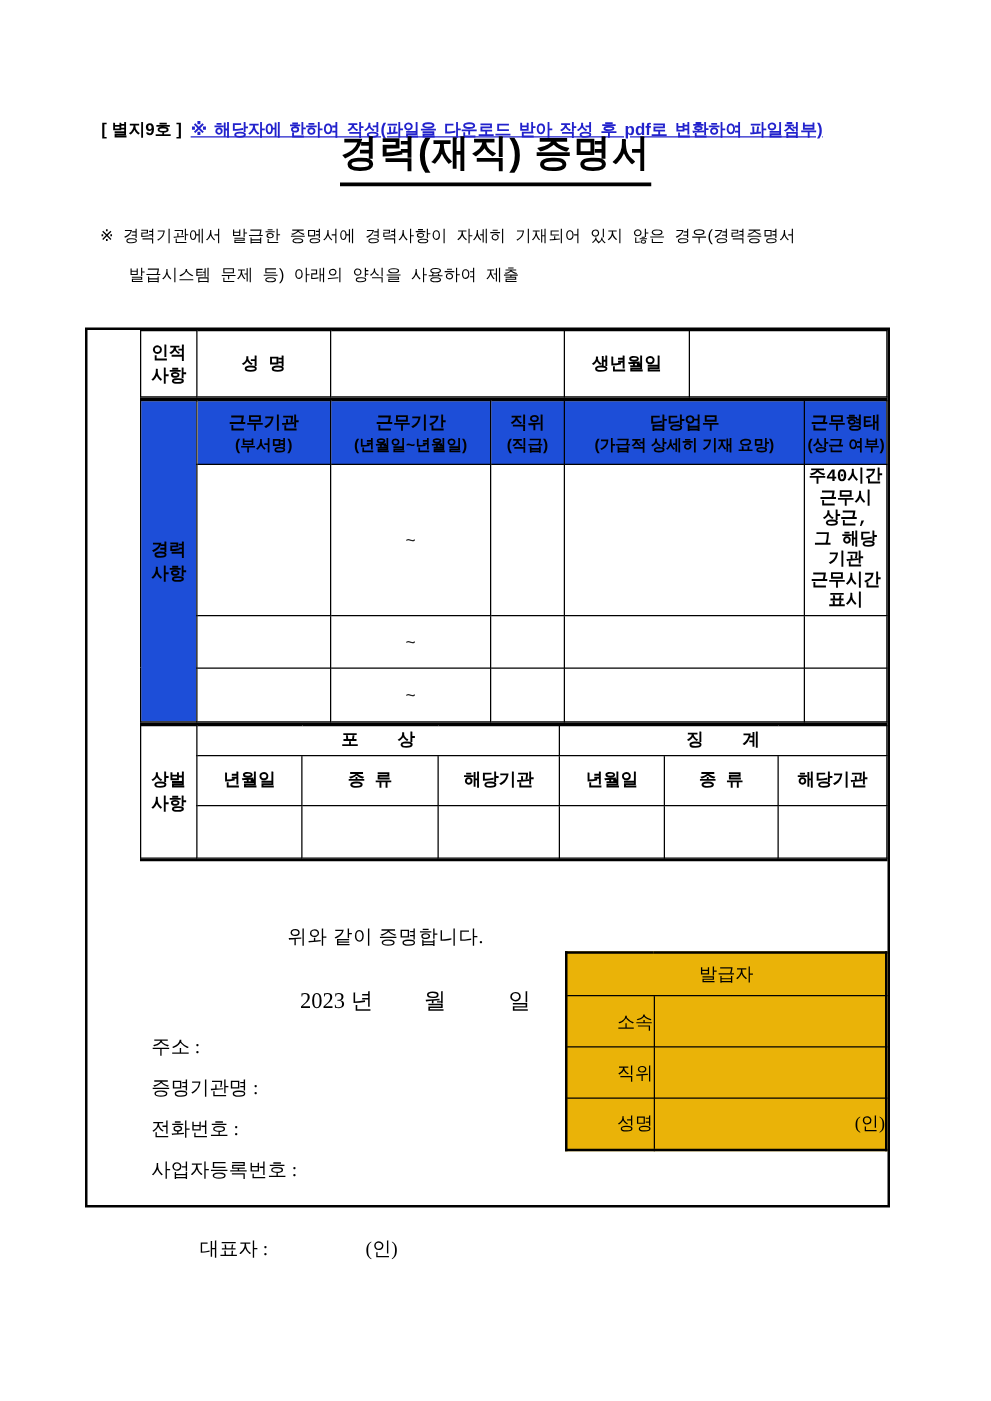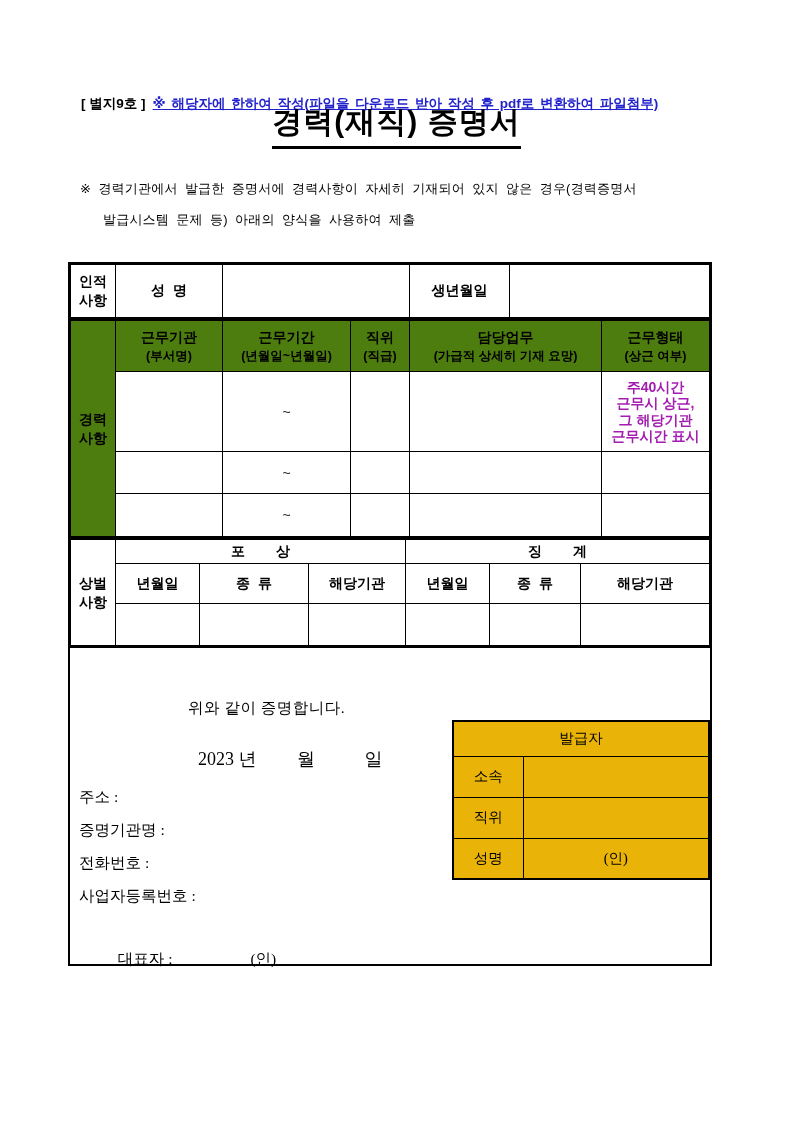--- a/index.html
+++ b/index.html
@@ -28,41 +28,41 @@
     border-bottom: 3px solid #000; padding-bottom: 3px; white-space: pre;
   }
   .inst { position: absolute; font-size: 13px; word-spacing: 3.5px; letter-spacing: 0.2px; }
   .inst1 { left: 80px; top: 180px; }
   .inst2 { left: 103px; top: 211px; }
 
   
   .form {
     position: absolute; left: 68px; top: 262px;
     width: 644px; height: 704px;
-    border: 2px solid #000; background: #fff;
+    border: 2px solid #000; background: #fff; padding-left: 42px;
   }
   .secdiv { border-bottom: 2px solid #000; }
   table.sec { width: 100%; border-collapse: collapse; table-layout: fixed; }
   table.sec td {
     border: 1px solid #000; text-align: center; vertical-align: middle;
     padding: 2px; font-size: 14px; overflow: hidden;
   }
   .pre { white-space: pre; }
   .lbl { font-weight: bold; word-break: break-all; line-height: 19px; padding: 2px 1px; }
-  .gray { background: #4d7c0f; }
+  .gray { background: #1d4ed8; }
   .hd { font-weight: bold; }
   .hmain { font-weight: bold; font-size: 14px; line-height: 18px; }
   .hsub { font-weight: bold; font-size: 12.5px; line-height: 17px; margin-top: 2px; white-space: pre; }
   .sec-personal td { height: 53px; }
   .career-head td { height: 51px; }
   .career-r1 td { height: 80px; }
   .career-r2 td { height: 42px; }
   .career-r3 td { height: 43px; }
   .tilde { font-size: 13px; color: #222; }
-  .worknote { font-size: 11px; font-weight: 600; color: #a21caf; line-height: 16.5px; }
+  .worknote { font-size: 11px; font-weight: 600; color: #000000; line-height: 16.5px; font-family: Liberation Mono, monospace; }
   .rw-head td { height: 24px; }
   .rw-sub td { height: 40px; }
   .rw-data td { height: 42px; }
 
   
   .bottom {
     position: relative; height: 319px;
     font-family: "Liberation Serif", "DejaVu Serif", serif;
   }
   .certify { position: absolute; left: 118px; top: 50px; font-size: 15.5px; letter-spacing: 0.5px; }
@@ -70,21 +70,21 @@
   .issuer {
     position: absolute; top: 72px; right: 0px; width: 258px;
     border-collapse: collapse; border: 2px solid #000; background: #eab308;
   }
   .issuer td {
     border: 1px solid #000; text-align: center; vertical-align: middle;
     font-size: 14.5px;
   }
   .issuer .icol-label { width: 70px; }
   .issuer .ihead td { height: 35px; }
-  .issuer .irow td { height: 41px; }
+  .issuer .irow td { height: 41px; text-align: right; }
   .org-lines { position: absolute; left: 9px; top: 134px; font-size: 15.5px; }
   .org-lines .oline { height: 33px; line-height: 30px; white-space: pre; }
   .seal { margin-left: 78px; }
 </style>
 </head>
 <body>
 
 <div class="page">
 
   <div class="notice-line">

